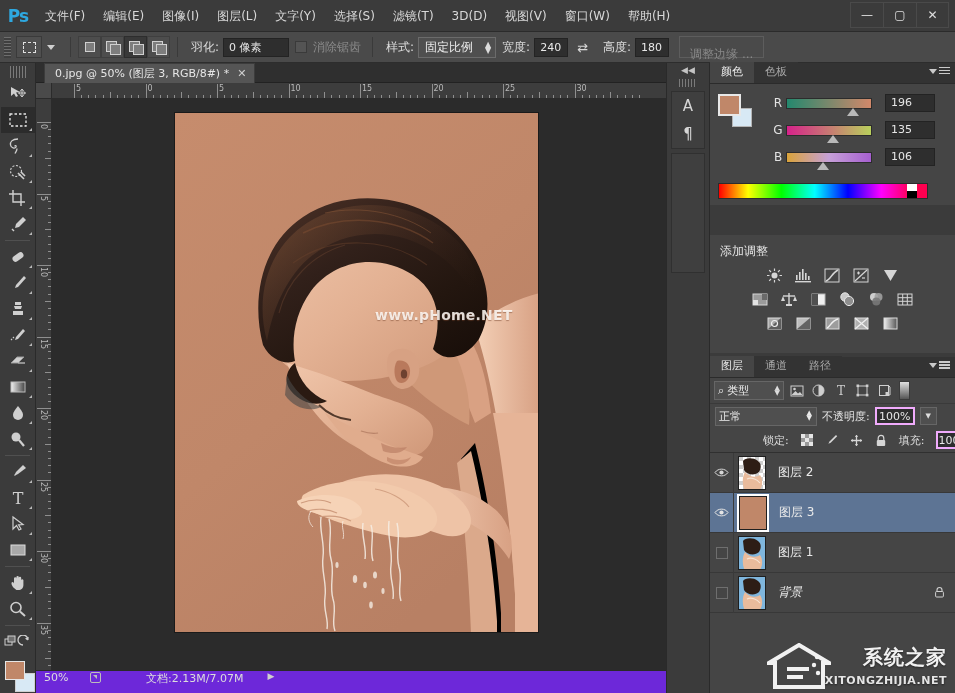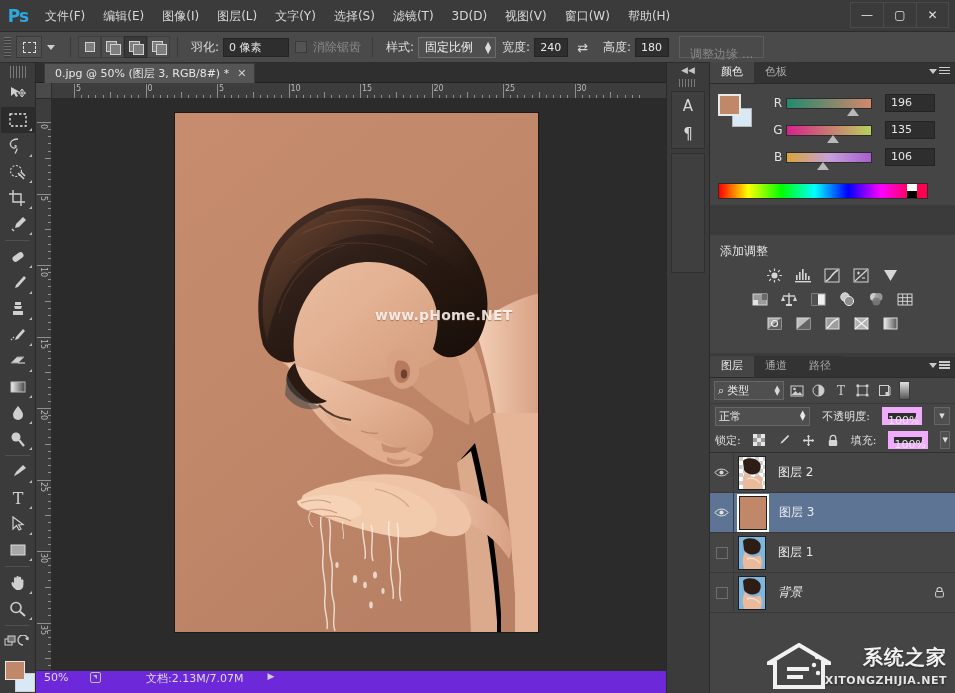--- a/index.html
+++ b/index.html
@@ -258,36 +258,36 @@
   }
   .filter-select {
     display: flex; align-items: center; background: #4f4f4f; border: 1px solid #666;
     height: 19px; padding: 0 3px; width: 70px; color: #ececec; font-size: 11px; gap: 3px;
   }
   .filter-select .arrows { margin-left: auto; font-size: 7px; line-height: 5px; color: #dcdcdc; }
   .fl-icon { width: 19px; height: 19px; display: flex; align-items: center; justify-content: center;
     color: #cfcfcf; font-size: 12px; }
   .lp-toggle { width: 11px; height: 19px; background: linear-gradient(to bottom,#e0e0e0,#555); margin-left: 2px; border: 1px solid #3a3a3a; }
 
-  .lp-blend { display: flex; align-items: center; height: 24px; padding: 0 5px; gap: 12px; }
+  .lp-blend { display: flex; align-items: center; height: 24px; padding: 0 5px; gap: 5px; }
   .blend-select {
     background: #4f4f4f; border: 1px solid #666; height: 19px; width: 102px;
     color: #ececec; font-size: 11px; padding: 0 3px; line-height: 17px; position: relative;
   }
   .blend-select .arrows { position: absolute; right: 4px; top: 3px; font-size: 7px; line-height: 5px; }
   .lbl-sm { font-size: 11px; color: #e0e0e0; white-space: nowrap; }
   .num-box {
-    background: #2e2e2e; border: 6px solid #f0abfc; color: #e6e6e6; height: 18px; width: 40px;
+    background: #2e2e2e; border: 2px solid #f0abfc; color: #e6e6e6; height: 18px; width: 40px;
     font-size: 11px; text-align: center; line-height: 16px;
   }
   .num-caret {
     width: 17px; height: 18px; background: #4f4f4f; border: 1px solid #666;
     display: flex; align-items: center; justify-content: center; font-size: 7px; color: #ddd;
   }
-  .lp-lock { display: flex; align-items: center; height: 24px; padding: 0 5px; gap: 12px; }
+  .lp-lock { display: flex; align-items: center; height: 24px; padding: 0 5px; gap: 12px; margin-left: 48px; }
   .lock-ic { width: 14px; height: 14px; display: flex; align-items: center; justify-content: center;
     color: #d2d2d2; font-size: 11px; }
 
   .layer-list { border-top: 1px solid #303030; }
   .layer-row {
     display: flex; align-items: center; height: 40px; border-bottom: 1px solid #383838;
     background: #454545; position: relative;
   }
   .layer-row.selected { background: #5d7494; }
   .eye-cell { width: 24px; height: 40px; display: flex; align-items: center; justify-content: center;

